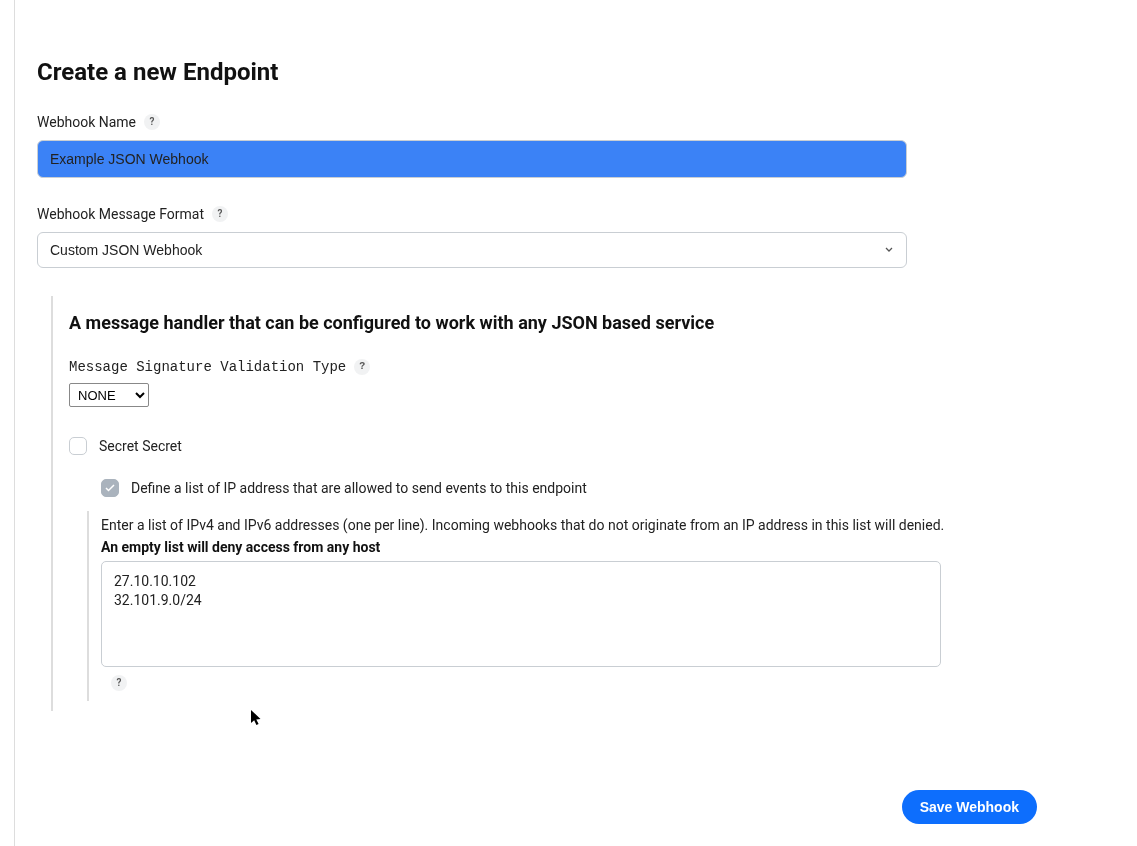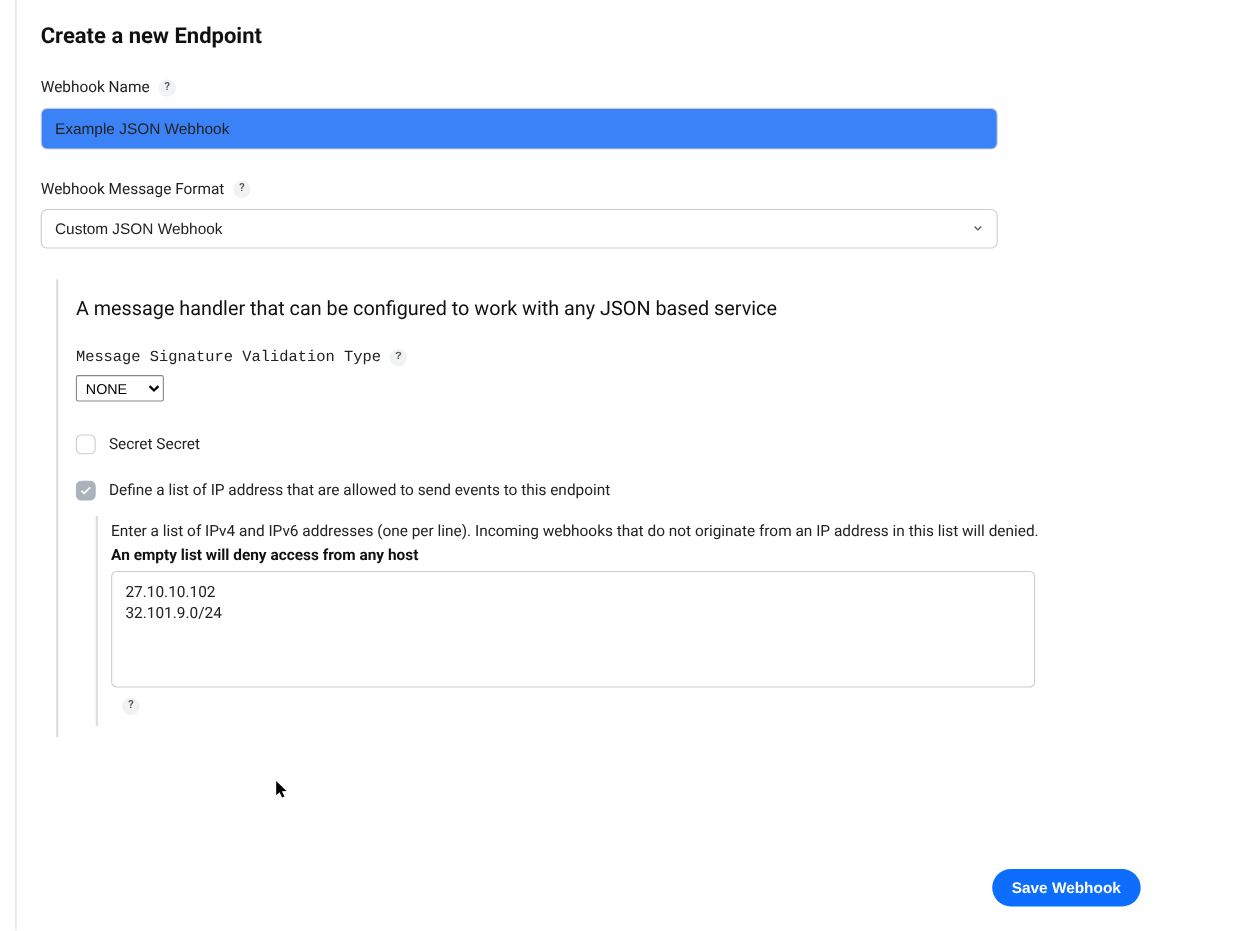--- a/index.html
+++ b/index.html
@@ -12,24 +12,25 @@
       overflow: hidden;
     }
     .page {
       padding: 20px 40px 20px 22px;
       border-left: 1px solid #ddd;
       margin-left: 14px;
       height: 100%;
       position: relative;
     }
     .heading {
-      font-size: 20px;
+      font-size: 24px;
       font-weight: 700;
       margin-bottom: 28px;
       color: #111;
+      margin-top: 38px;
     }
     .field-group { margin-bottom: 28px; }
     .label-row {
       display: flex;
       align-items: center;
       gap: 8px;
       margin-bottom: 10px;
     }
     .field-label {
       font-size: 14px;
@@ -89,21 +90,21 @@
       color: #555;
     }
     .sub-panel {
       margin-top: 12px;
       margin-left: 14px;
       border-left: 2px solid #ddd;
       padding: 10px 0 10px 16px;
     }
     .sub-heading {
       font-size: 18px;
-      font-weight: 400;
+      font-weight: 700;
       margin: 6px 0 26px 0;
       color: #111;
     }
     .small-select {
       height: 24px;
       border: 1px solid #888;
       border-radius: 2px;
       font-size: 13px;
       padding: 1px 4px;
       background: #fff;
@@ -230,21 +231,21 @@
       </select>
     </div>
 
     <div class="checkbox-row">
       <span class="cbx">
         
       </span>
       <span class="cbx-label">Secret Secret</span>
     </div>
 
-    <div class="checkbox-row" style="margin-bottom:14px;">
+    <div class="checkbox-row" style="margin-bottom:14px;margin-left:32px;">
       <span class="cbx checked">
         <svg width="12" height="12" viewBox="0 0 24 24" fill="none" stroke="#fff" stroke-width="3">
             <polyline points="4 12 9 17 20 6"></polyline>
           </svg>
       </span>
       <span class="cbx-label">Define a list of IP address that are allowed to send events to this endpoint</span>
     </div>
 
     <div class="ip-block">
       <div class="ip-desc">Enter a list of IPv4 and IPv6 addresses (one per line). Incoming webhooks that do not originate from an IP address in this list will denied.</div>

